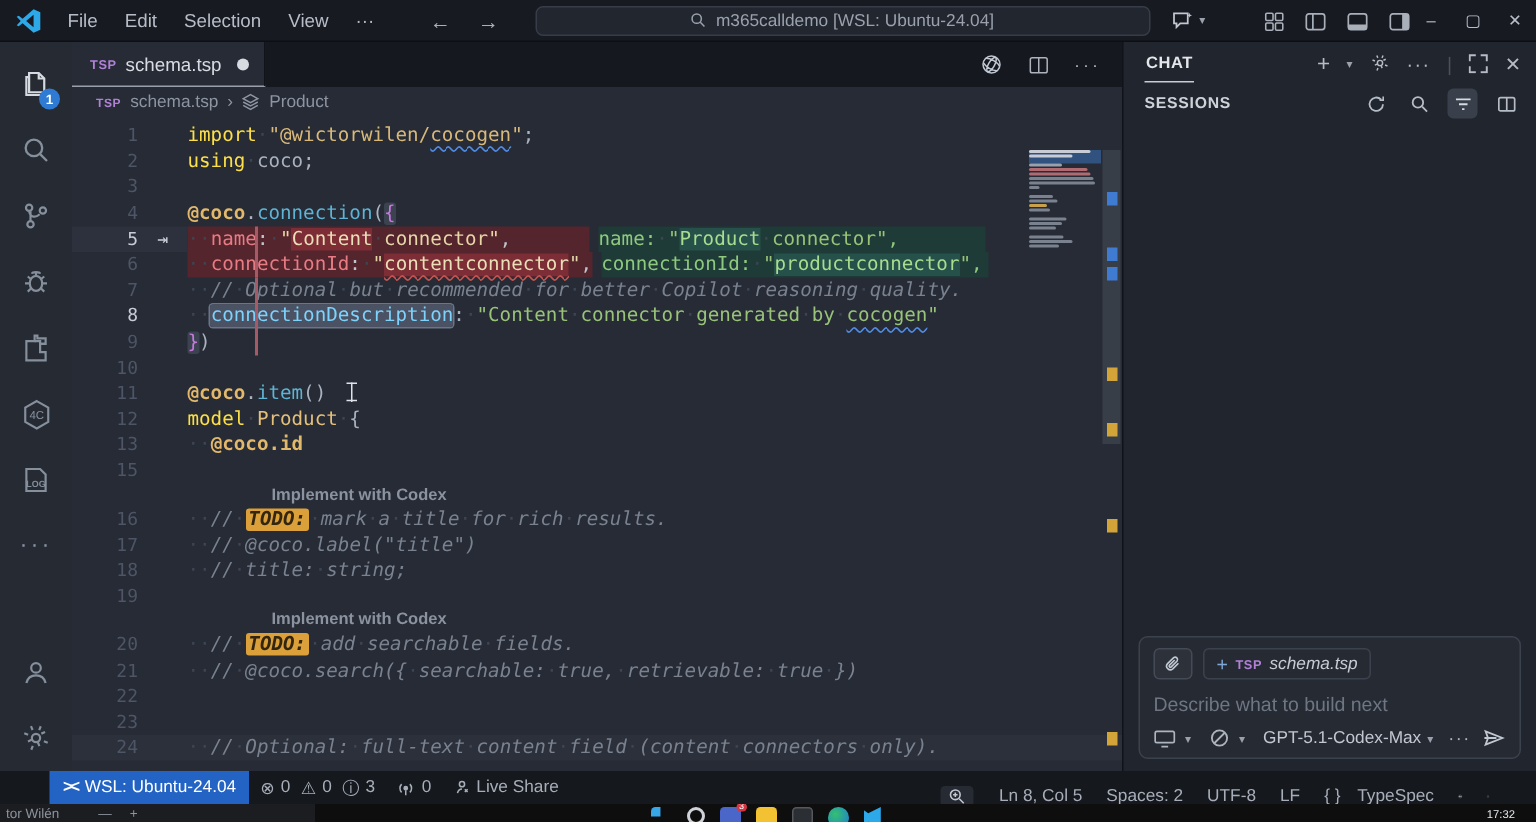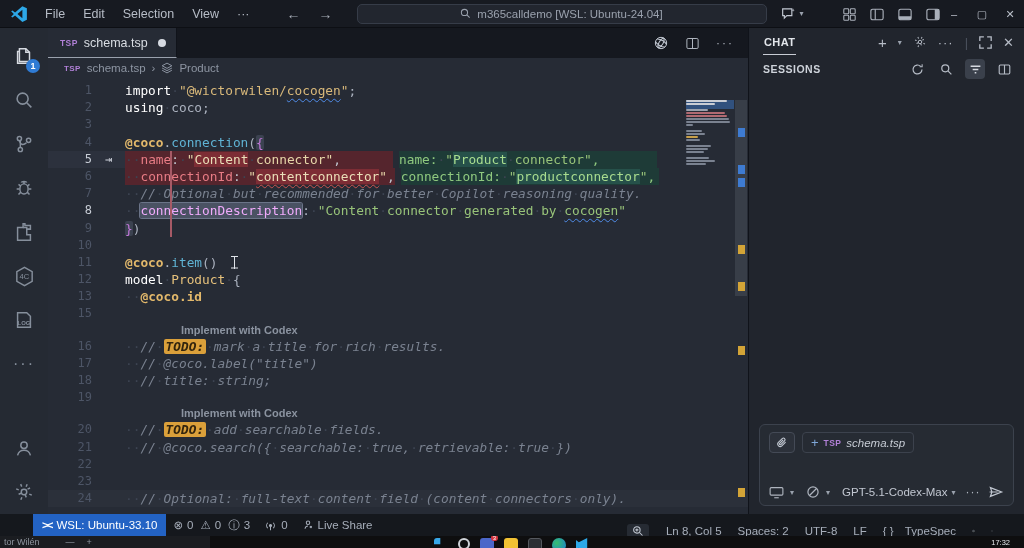--- a/index.html
+++ b/index.html
@@ -46,34 +46,34 @@
   .codelens { height:15px; line-height:15px; padding-left:133px; color:#8b93a0; font-size:11px; font-family:"Liberation Sans",sans-serif; font-weight:600; }
   .gutter { width:77px; flex:none; display:flex; }
   .gutter .num { width:44px; text-align:right; color:#4d5566; font-size:12px; }
   .gutter .num.on { color:#c7ccd5; }
   .gutter .gicon { width:33px; text-align:center; color:#c7ccd5; font-size:12px; }
   .gutter.gsel { background:#2c313d; }
   .ctext { padding-left:48px; }
   .pinbar::after { content:""; position:absolute; left:122px; top:0; bottom:0; width:2px; background:#a65a66; }
   .d { color:#3d4452; font-style:normal; }
 
-  .tk-kw { color:#ffffff; }
+  .tk-kw { color:#fde047; }
   .tk-str { color:#d9b97a; }
   .tk-strg { color:#98c379; }
   .tk-prop { color:#e06c75; }
   .tk-deco { color:#e2b86b; font-weight:600; }
   .tk-fn { color:#5fb3d4; }
   .tk-pun { color:#abb2bf; }
   .tk-type { color:#e5c07b; }
   .tk-cm { color:#7a8290; font-style:italic; }
   .tk-brk { background:#3b4250; border-radius:2px; color:#c678dd; }
   .tk-todo { background:#dba03a; color:#33250e; font-weight:700; font-style:italic; padding:0 2px; border-radius:2px; }
   .sq { text-decoration:underline; text-decoration-style:wavy; text-decoration-color:#4f8ce8; text-decoration-thickness:1px; text-underline-offset:3px; }
   .sqr { text-decoration:underline; text-decoration-style:wavy; text-decoration-color:#c75450; text-decoration-thickness:1px; text-underline-offset:3px; }
-  .selbox { background:#4a5263; border-radius:2px; box-shadow:0 0 0 1px #6b7488; color:#f0abfc; }
+  .selbox { background:#4a5263; border-radius:2px; box-shadow:0 0 0 1px #6b7488; color:#7dd3fc; }
 
   .blk-del { display:inline-block; min-width:268px; background:#55252d; }
   .blk-add { display:inline-block; min-width:258px; background:#1e3b37; margin-left:6px; }
   .tk-dp { color:#e87c85; } .tk-du { color:#bfc4cd; } .tk-ds { color:#e6d6a8; }
   .tk-dw { color:#eadfb8; background:#7d2d35; }
   .tk-ap { color:#8fc97f; } .tk-au { color:#8fc97f; } .tk-as { color:#98c379; }
   .tk-aw { color:#a8dc8f; background:#26514a; }
 
   .ibeam { display:inline-block; position:relative; width:9px; height:13px; margin-left:12px; vertical-align:-2px; }
   .ibeam::before { content:""; position:absolute; left:4px; top:0; bottom:0; width:1.5px; background:#dfe3e9; }
@@ -399,20 +399,21 @@
             <svg width="12" height="13" viewBox="0 0 16 18" fill="none" stroke="#c2c8d2" stroke-width="1.5">
                 <path d="M13 8.5 7.8 13.7a3.4 3.4 0 0 1-4.8-4.8L8.6 3.3a2.3 2.3 0 0 1 3.2 3.2l-5.4 5.4a1.1 1.1 0 0 1-1.6-1.6l4.8-4.8"></path>
               </svg>
           </div>
           <div class="ctx-chip">
             <span class="plus">+</span>
             <span class="tsp-badge" style="font-style:normal;">TSP</span>
             <span>schema.tsp</span>
           </div>
         </div>
+        <div class="ci-placeholder">Describe what to build next</div>
         <div class="ci-row3">
           <svg width="15" height="13" viewBox="0 0 20 16" fill="none" stroke="#aeb4be" stroke-width="1.5">
               <rect x="1.5" y="1.5" width="17" height="10" rx="1.5"></rect>
               <path d="M7 15h6"></path>
             </svg>
           <span class="chev">▾</span>
           <svg width="14" height="14" viewBox="0 0 16 16" style="margin-left:6px;" fill="none" stroke="#aeb4be" stroke-width="1.4">
               <circle cx="8" cy="8" r="5.8"></circle>
               <path d="M4 12 12 4"></path>
             </svg>
@@ -428,21 +429,21 @@
               </svg>
           </div>
         </div>
       </div>
     </div>
   </div>
 
   <div class="statusbar">
     <div class="sb-remote">
       <span style="font-weight:700;letter-spacing:-2px;">&gt;&lt;</span>
-      <span>WSL: Ubuntu-33.10</span>
+      <span>WSL: Ubuntu-24.04</span>
     </div>
     <div class="sb-item">
       <span>⊗</span>
         <span>0</span>
       <span style="margin-left:3px;">⚠</span>
         <span>0</span>
       <span style="margin-left:3px;">ⓘ</span>
         <span>3</span>
     </div>
     <div class="sb-item">

